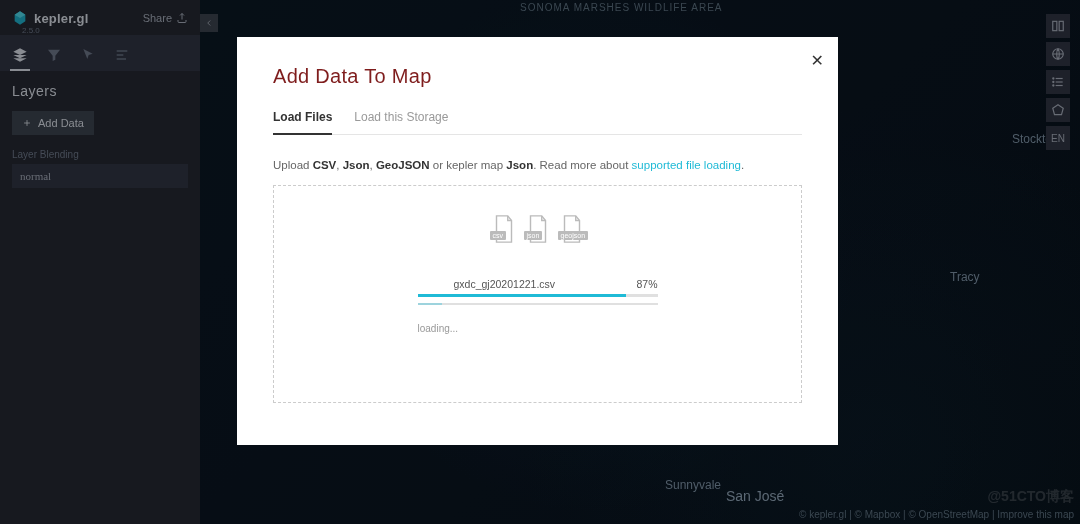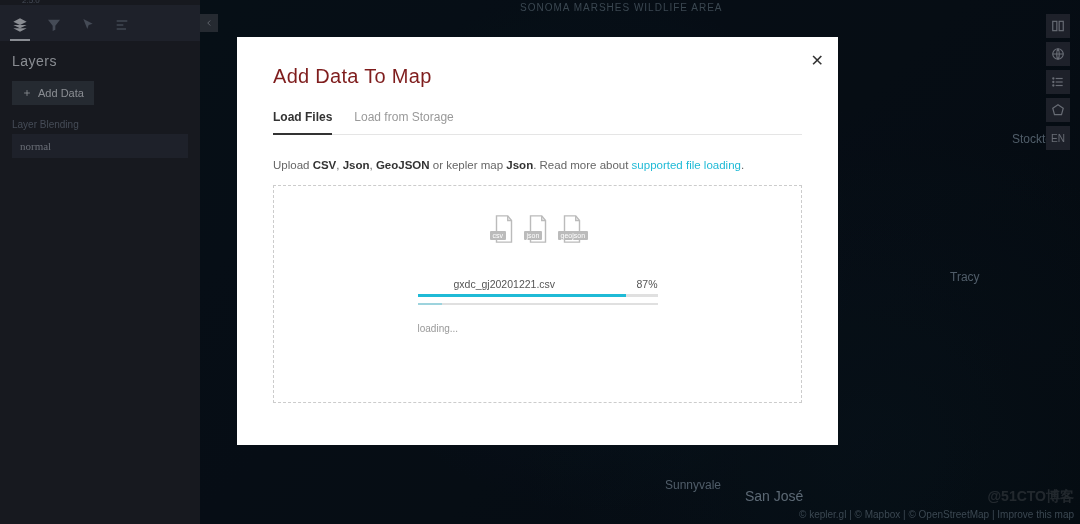--- a/index.html
+++ b/index.html
@@ -6,21 +6,21 @@
   html, body { width: 1080px; height: 524px; font-family: -apple-system, "Helvetica Neue", Arial, sans-serif; overflow: hidden; }
   body { background: #0a1420; position: relative; }
 
   
   .map-bg { position: absolute; inset: 0; background: linear-gradient(135deg,#0a1824 0%,#0a1420 60%,#08111a 100%); }
   .map-bg::before { content:""; position:absolute; inset:0; background:
       radial-gradient(circle at 55% 48%, rgba(20,60,80,0.25) 0, transparent 40%),
       radial-gradient(circle at 80% 85%, rgba(20,60,80,0.15) 0, transparent 35%);
   }
   .map-label { position:absolute; color:#7a8ea0; font-size:12px; white-space:nowrap; }
-  .map-label.lg { font-size:14px; color:#8da0b2;margin-left:19px; }
+  .map-label.lg { font-size:14px; color:#8da0b2; }
   .map-label.tiny { font-size:10px; letter-spacing:1px; text-transform:uppercase; color:#5a6d7c; }
   .attribution { position:absolute; right:6px; bottom:4px; color:#5a6d7c; font-size:10px; }
 
   .watermark { position:absolute; right:6px; bottom:18px; color:rgba(255,255,255,0.18); font-size:14px; font-weight:600; }
 
   
   .sidebar { position:absolute; left:0; top:0; width:200px; height:100%; background:#242730; color:#a0a7b4; }
   .sb-header { display:flex; align-items:center; justify-content:space-between; padding:10px 12px 4px 12px; }
   .logo { display:flex; align-items:center; gap:6px; }
   .logo-icon { width:16px; height:16px; }
@@ -84,20 +84,37 @@
   <div class="map-label tiny" style="left:520px; top:2px; line-height:1.2; text-align:center;">SONOMA MARSHES WILDLIFE AREA</div>
   <div class="map-label" style="left:1012px; top:132px;">Stockton</div>
   <div class="map-label" style="left:950px; top:270px;">Tracy</div>
   <div class="map-label" style="left:665px; top:478px;">Sunnyvale</div>
   <div class="map-label lg" style="left:726px; top:488px;">San José</div>
   <div class="watermark">@51CTO博客</div>
   <div class="attribution">© kepler.gl | © Mapbox | © OpenStreetMap | Improve this map</div>
 </div>
 
 <aside class="sidebar">
+  <div class="sb-header">
+    <div class="logo">
+      <svg class="logo-icon" viewBox="0 0 24 24" fill="#1fbad6">
+          <path d="M12 2 L20 7 L20 17 L12 22 L4 17 L4 7 Z" opacity=".9"></path>
+          <path d="M12 2 L20 7 L12 12 L4 7 Z" fill="#4dd0e1"></path>
+        </svg>
+      <span class="logo-text">kepler.gl</span>
+    </div>
+    <div class="share">
+      <span>Share</span>
+      <svg viewBox="0 0 24 24" fill="none" stroke="currentColor" stroke-width="2">
+          <path d="M4 16v3a2 2 0 0 0 2 2h12a2 2 0 0 0 2-2v-3"></path>
+          <polyline points="16 7 12 3 8 7"></polyline>
+          <line x1="12" y1="3" x2="12" y2="15"></line>
+        </svg>
+    </div>
+  </div>
   <div class="logo-ver">2.5.0</div>
 
   <div class="sb-tabs">
     <div class="sb-tab active">
         <svg viewBox="0 0 24 24" fill="currentColor">
           <path d="M12 2 2 7l10 5 10-5-10-5zM2 17l10 5 10-5M2 12l10 5 10-5"></path>
         </svg>
       </div>
     <div class="sb-tab">
         <svg viewBox="0 0 24 24" fill="currentColor">
@@ -171,21 +188,21 @@
     </div>
 </div>
 
 <div class="modal-backdrop"></div>
 <div class="modal">
   <div class="close-x">✕</div>
   <h1>Add Data To Map</h1>
 
   <div class="modal-tabs">
     <div class="modal-tab active">Load Files</div>
-    <div class="modal-tab">Load from Storage</div>
+    <div class="modal-tab">Load this Storage</div>
   </div>
 
   <p class="helper">
     <span>Upload </span><b>CSV</b><span>, </span><b>Json</b><span>, </span><b>GeoJSON</b><span> or kepler map </span><b>Json</b><span>. Read more about </span><a href="#">supported file loading</a>.
   </p>
 
   <div class="dropzone">
     <div class="file-icons">
       <div class="file-ic">
         <svg viewBox="0 0 24 32" fill="none" stroke="#bbb" stroke-width="1.5">

